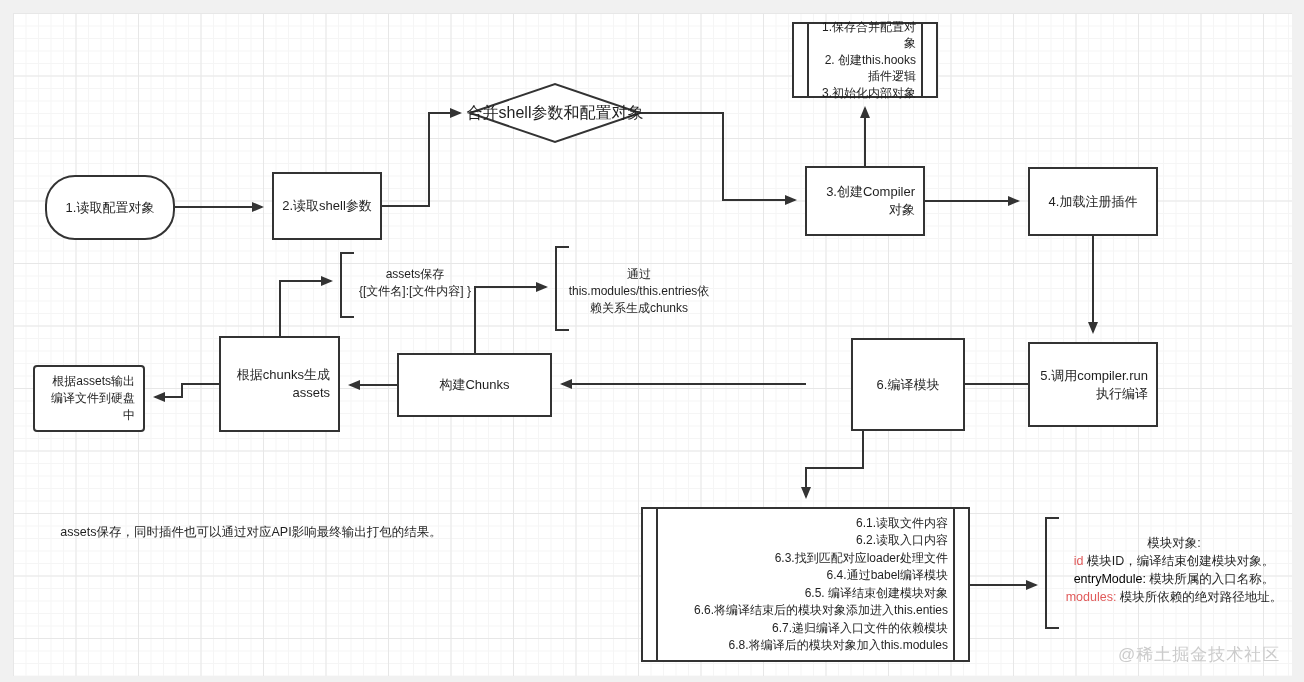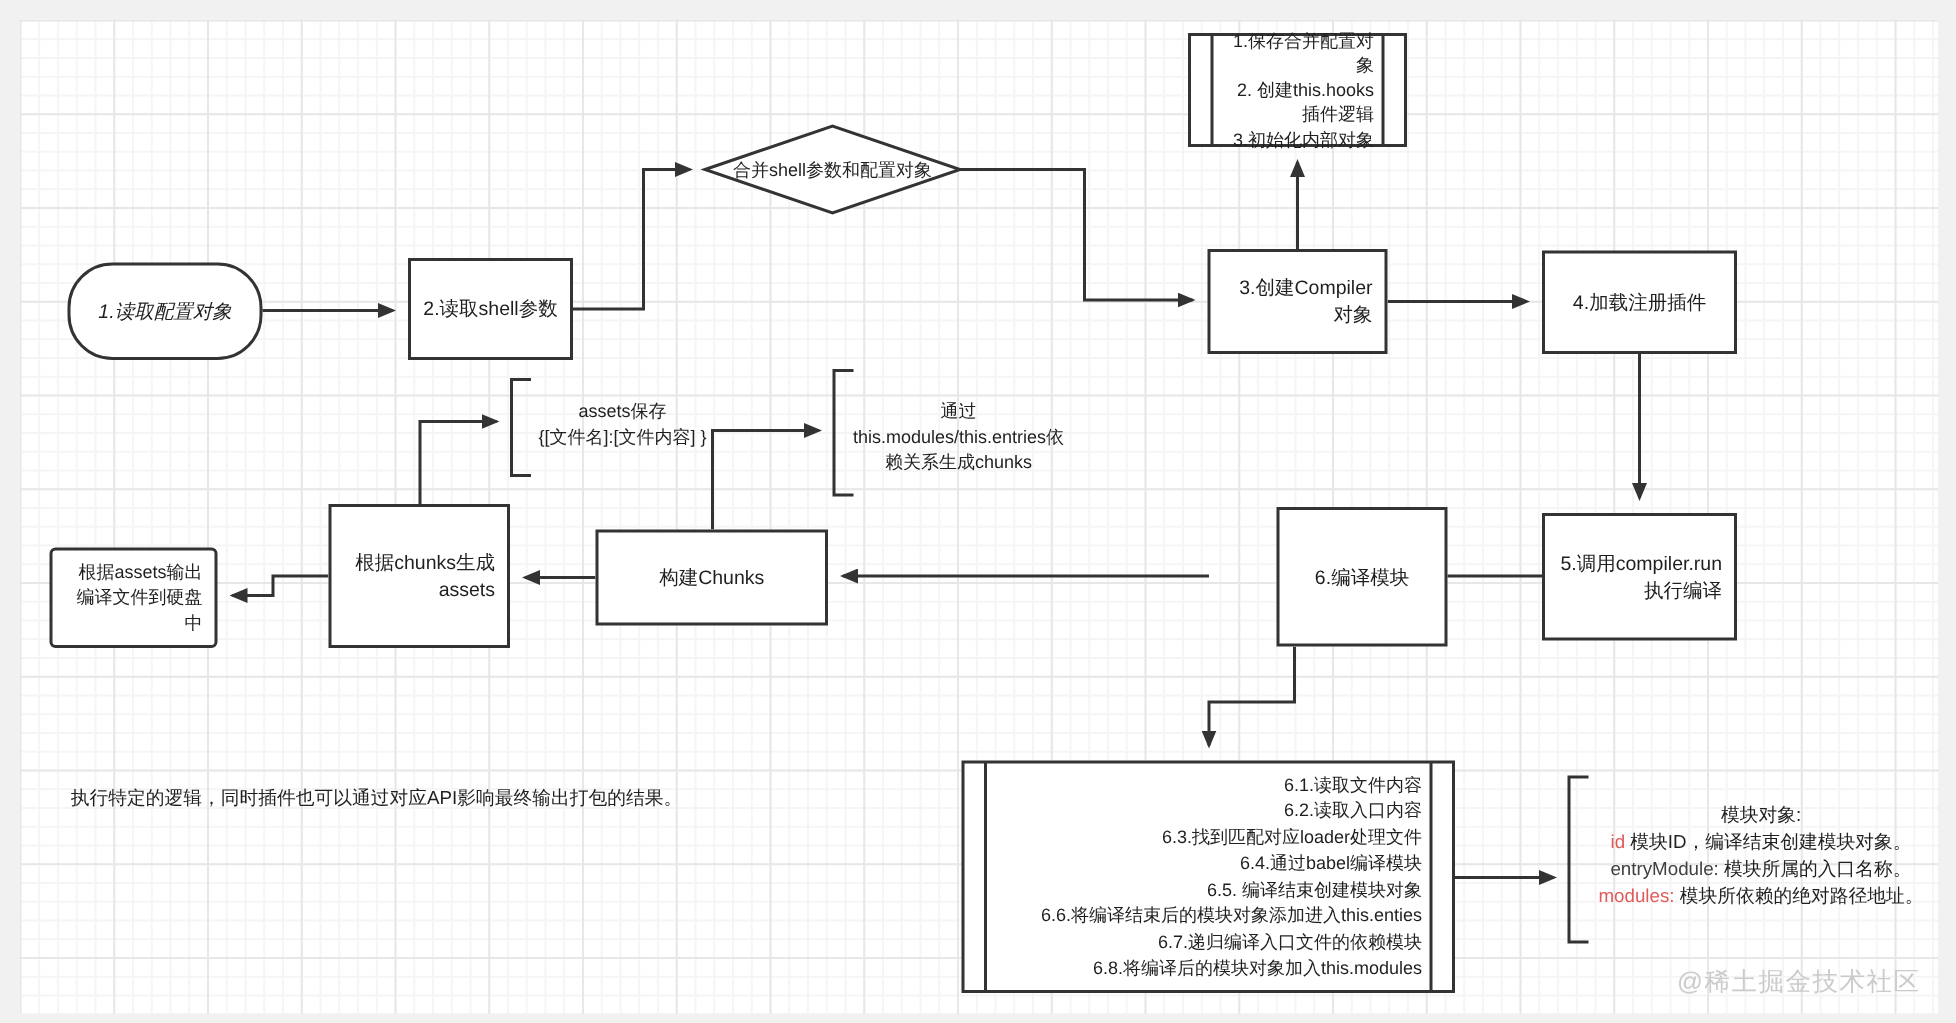--- a/index.html
+++ b/index.html
@@ -37,24 +37,24 @@
   .process{padding:4px 20px;}
   .vbar{position:absolute;top:-1px;bottom:-1px;width:0;border-left:2px solid #333;}
   .vbar.l{left:13px;} .vbar.r{right:13px;}
   .lines{width:100%;}
   .note{
     position:absolute;text-align:center;
     font-size:12.5px;line-height:17px;
   }
   .diamond-label{
     position:absolute;display:flex;align-items:center;justify-content:center;
-    font-size:12px;white-space:nowrap;
+    font-size:16px;white-space:nowrap;
   }
   .red{color:#e05a5a;}
-  .dark{color:#404040;}
+  .dark{color:#000000;}
   #watermark{
     position:absolute;left:1118px;top:643px;
     font-size:17px;color:#cbcbcb;letter-spacing:1px;
   }
   .bigsteps{font-size:12px;line-height:17.5px;}
   .module-note{line-height:18px;font-size:12.5px;}
 </style>
 </head>
 <body>
 
@@ -82,21 +82,21 @@
       <path d="M280,336 L280,281 L331,281" marker-end="url(#arrow)"></path>
       <path d="M475,353 L475,287 L546,287" marker-end="url(#arrow)"></path>
       <path d="M970,585 L1036,585" marker-end="url(#arrow)"></path>
       <path d="M354,253 L341,253 L341,317 L354,317"></path>
       <path d="M569,247 L556,247 L556,330 L569,330"></path>
       <path d="M1059,518 L1046,518 L1046,628 L1059,628"></path>
       <polygon points="470,113 555,84 640,113 555,142" fill="#fff"></polygon>
     </g>
   </svg>
 
-  <div class="node rounded" style="left:45px;top:175px;width:130px;height:65px;font-style:italic;">
+  <div class="node rounded" style="left:45px;top:175px;width:130px;height:65px;">
     <span>1.读取配置对象</span>
   </div>
 
   <div class="node" style="left:272px;top:172px;width:110px;height:68px;">
     <span>2.读取shell参数</span>
   </div>
 
   <div class="diamond-label" style="left:470px;top:99px;width:170px;height:28px;">
     <span>合并shell参数和配置对象</span>
   </div>
@@ -171,17 +171,17 @@
     </div>
     <div>
       <span class="dark">entryModule:</span><span> 模块所属的入口名称。</span>
     </div>
     <div>
       <span class="red">modules:</span><span> 模块所依赖的绝对路径地址。</span>
     </div>
   </div>
 
   <div class="note" style="left:35px;top:524px;width:432px;">
-    <div>执行特定的逻辑，同时插件也可以通过对应API影响最终输出打包的结果。</div>
+    <div>assets保存，同时插件也可以通过对应API影响最终输出打包的结果。</div>
   </div>
 
   <div id="watermark">@稀土掘金技术社区</div>
 </div>
 
 </body></html>

